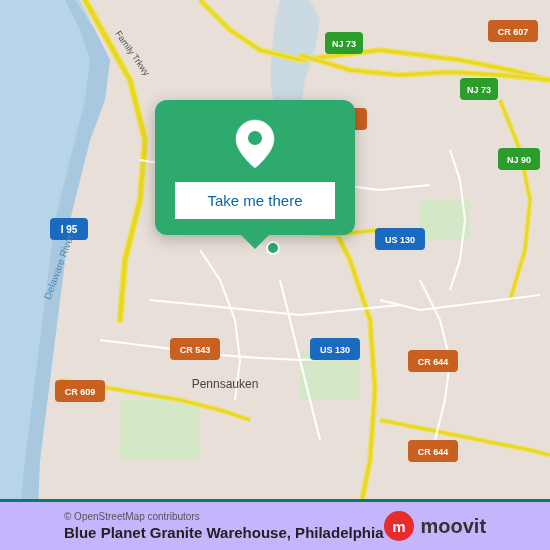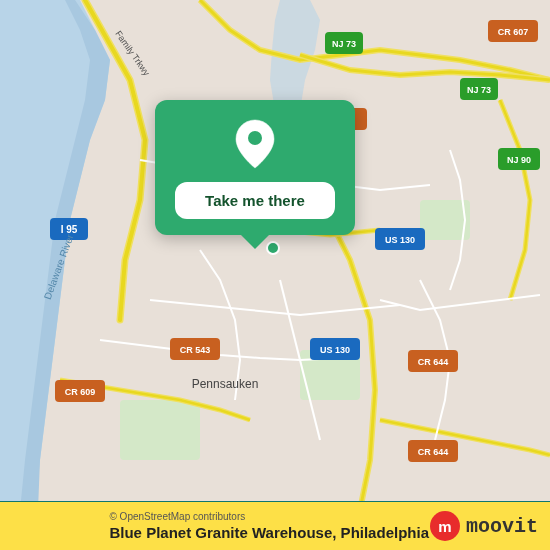--- a/index.html
+++ b/index.html
@@ -58,44 +58,44 @@
       width: 52px;
       height: 52px;
       display: flex;
       align-items: center;
       justify-content: center;
       margin-bottom: 12px;
     }
 
     #take-me-there-btn {
       background: white;
-      color: #14532d;
+      color: #0369a1;
       border: none;
-      border-radius: 12px;
+      border-radius: 0;
       padding: 10px 22px;
       font-size: 15px;
-      font-weight: 700;
+      font-weight: 400;
       cursor: pointer;
       width: 100%;
       text-align: center;
     }
 
     
     #bottom-bar {
       position: absolute;
       bottom: 0;
       left: 0;
       width: 100%;
-      background: #fde047;
+      background: #c4b5fd;
       padding: 8px 12px;
       display: flex;
       align-items: center;
-      justify-content: flex-end;
+      justify-content: center;
       z-index: 20;
-      border-top: 1px solid #0f766e;
+      border-top: 3px solid #0f766e;
     }
 
     #bottom-left {
       display: flex;
       flex-direction: column;
     }
 
     #osm-attribution {
       font-size: 10px;
       color: #555;
@@ -111,21 +111,20 @@
     #moovit-logo {
       display: flex;
       align-items: center;
       gap: 2px;
     }
 
     #moovit-text {
       font-size: 20px;
       font-weight: 700;
       color: #333;
-      font-family: Liberation Mono, monospace;
     }
   </style>
 </head>
 <body>
 
 <div id="map-container">
 
   <svg id="map-svg" viewBox="0 0 550 550" xmlns="http://www.w3.org/2000/svg">
 
     <rect width="550" height="510" fill="#e8e0d8"></rect>

